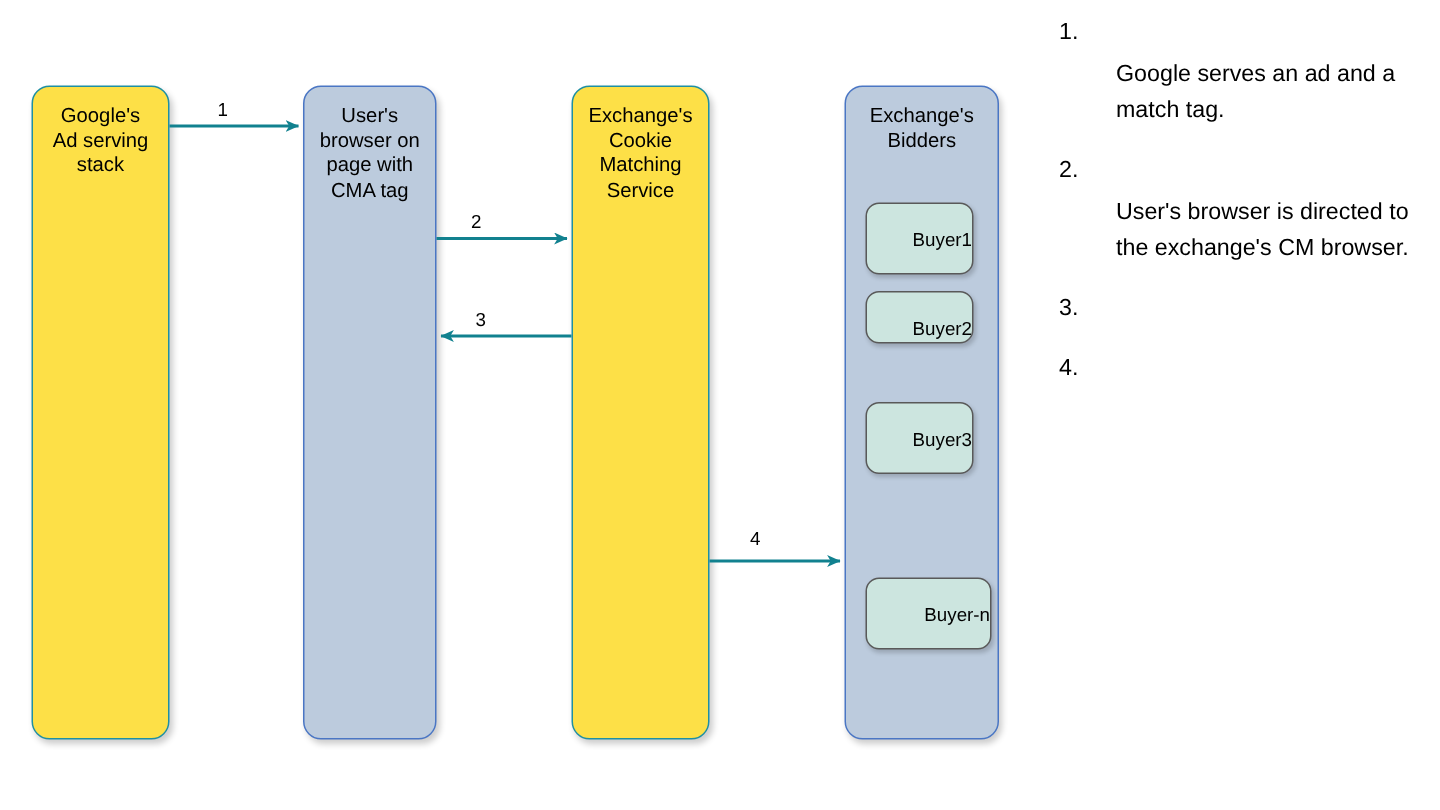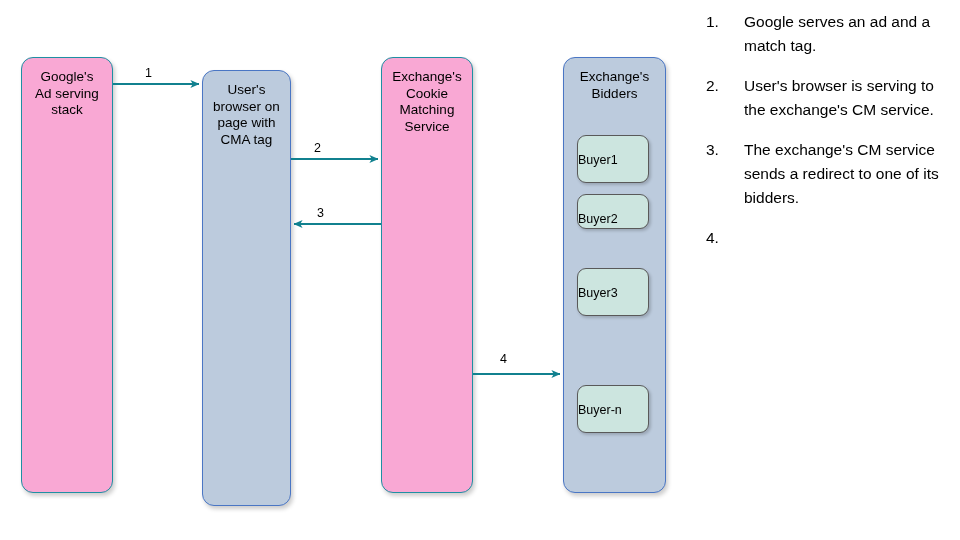--- a/index.html
+++ b/index.html
@@ -31,21 +31,21 @@
     border: 1.5px solid #1f8fa3;
     box-shadow: 2px 3px 4px rgba(0,0,0,0.20);
     text-align: center;
     font-size: 13.5px;
     line-height: 16.5px;
     padding-top: 11px;
     color: #000;
     z-index: 2;
   }
   .lane-green {
-    background: #f9a8d4;
+    background: #fde047;
     border-color: #1f8fa3;
   }
   .lane-blue {
     background: #bccbdd;
     border-color: #4a76c4;
   }
   .lane-title {
     display: block;
     white-space: pre-line;
   }
@@ -53,21 +53,21 @@
   
   .buyer {
     position: absolute;
     box-sizing: border-box;
     border-radius: 9px;
     border: 1.2px solid #595959;
     background: #ccE5df;
     box-shadow: 1.5px 2px 3px rgba(0,0,0,0.18);
     font-size: 12.5px;
     line-height: 48px;
-    text-align: left;
+    text-align: right;
     color: #000;
     z-index: 3;
   }
 
   
   .arrow-svg {
     position: absolute;
     left: 0; top: 0;
     width: 960px;
     height: 540px;
@@ -100,34 +100,35 @@
     flex: 0 0 38px;
     font-size: 15.5px;
     line-height: 24px;
     color: #000;
   }
   .step-text {
     flex: 1 1 auto;
     font-size: 15.5px;
     line-height: 24px;
     color: #000;
+    margin-top: 28px;
   }
 </style>
 </head>
 <body>
 
 <div id="canvas">
 
   <div class="lane lane-green" style="left:21px; top:57px; width:92px; height:436px;">
     <span class="lane-title">Google's
 Ad serving
 stack</span>
   </div>
 
-  <div class="lane lane-blue" style="left:202px; top:57px; width:89px; height:436px;margin-top:13px;">
+  <div class="lane lane-blue" style="left:202px; top:57px; width:89px; height:436px;">
     <span class="lane-title">User's
 browser on
 page with
 CMA tag</span>
   </div>
 
   <div class="lane lane-green" style="left:381px; top:57px; width:92px; height:436px;">
     <span class="lane-title">Exchange's
 Cookie
 Matching
@@ -141,21 +142,21 @@
 
   <div class="buyer" style="left:577px; top:135px; width:72px; height:48px;">
     <span>Buyer1</span>
   </div>
   <div class="buyer" style="left:577px; top:194px; width:72px; height:35px;">
     <span>Buyer2</span>
   </div>
   <div class="buyer" style="left:577px; top:252px; width:72px; height:48px;margin-top:16px;">
     <span>Buyer3</span>
   </div>
-  <div class="buyer" style="left:577px; top:385px; width:72px; height:48px;">
+  <div class="buyer" style="left:577px; top:385px; width:84px; height:48px;">
     <span>Buyer-n</span>
   </div>
 
   <svg class="arrow-svg" viewBox="0 0 960 540">
     <defs>
       <marker id="ah-r" markerWidth="9" markerHeight="8" refX="8.6" refY="4" orient="auto" markerUnits="userSpaceOnUse">
         <path d="M0,0 L9,4 L0,8 L2.4,4 Z" fill="#11818f"></path>
       </marker>
       <marker id="ah-l" markerWidth="9" markerHeight="8" refX="8.6" refY="4" orient="auto" markerUnits="userSpaceOnUse">
         <path d="M0,0 L9,4 L0,8 L2.4,4 Z" fill="#11818f"></path>
@@ -178,26 +179,25 @@
 
   <div id="steps-list">
 
     <div class="step-row">
       <div class="step-num">1.</div>
       <div class="step-text">Google serves an ad and a match tag.</div>
     </div>
 
     <div class="step-row">
       <div class="step-num">2.</div>
-      <div class="step-text">User's browser is serving to the exchange's CM service.</div>
+      <div class="step-text">User's browser is directed to the exchange's CM browser.</div>
     </div>
 
     <div class="step-row">
       <div class="step-num">3.</div>
-      <div class="step-text">The exchange's CM service sends a redirect to one of its bidders.</div>
     </div>
 
     <div class="step-row">
       <div class="step-num">4.</div>
     </div>
 
   </div>
 
 </div>
 

